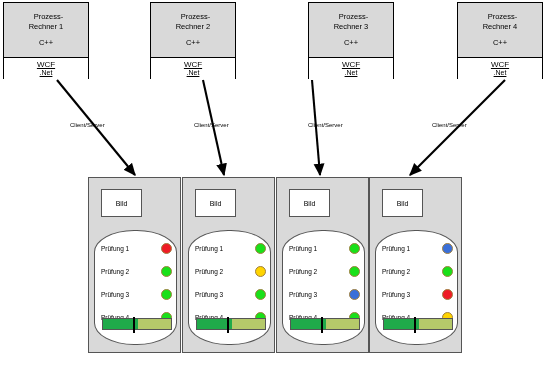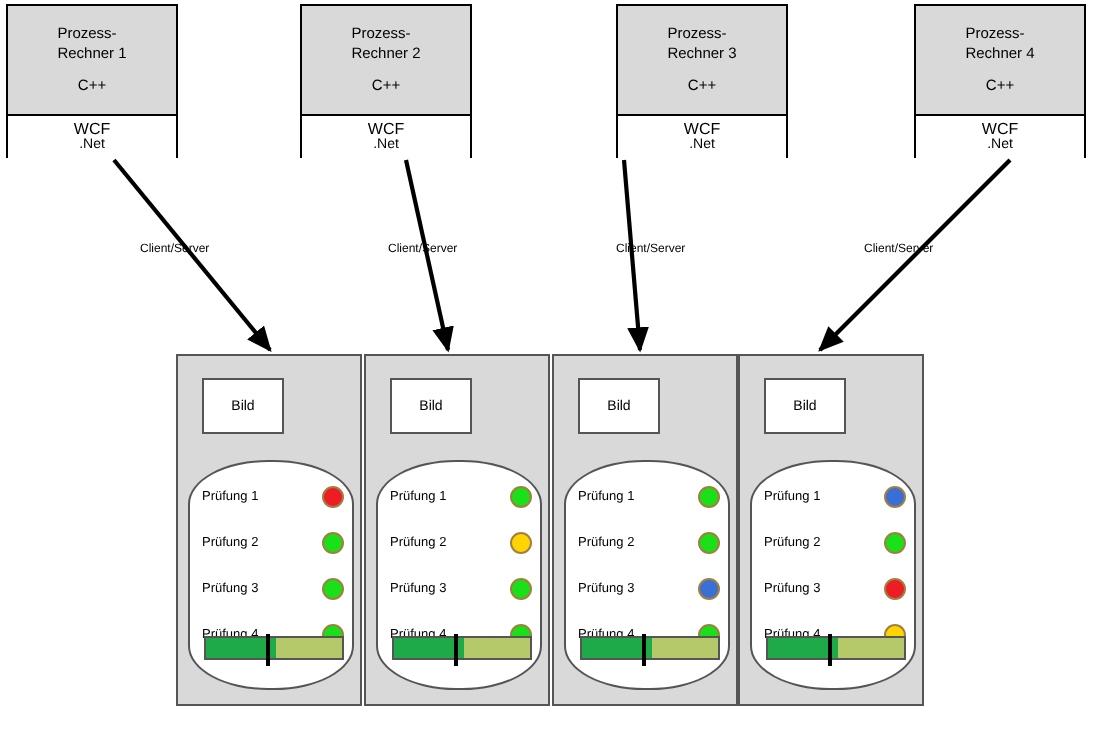--- a/index.html
+++ b/index.html
@@ -33,36 +33,37 @@
     box-sizing: border-box;
     display: flex;
     flex-direction: column;
     align-items: center;
     justify-content: center;
     line-height: 1.25;
   }
   .proc-title {
     font-size: 7.5px;
     color: #000000;
-    text-align: left;
+    text-align: right;
     white-space: pre-line;
   }
   .proc-lang {
     font-size: 7.5px;
     color: #000000;
     margin-top: 7px;
   }
   .proc-bottom {
     height: 21px;
     background: #ffffff;
     display: flex;
     flex-direction: column;
     align-items: center;
     justify-content: center;
     line-height: 1.15;
+    text-decoration: underline;
   }
   .proc-wcf { font-size: 8px; color: #000000; }
   .proc-net { font-size: 7px; color: #000000; }
 
   
   #arrows {
     position: absolute;
     left: 0; top: 0;
     width: 550px; height: 374px;
     pointer-events: none;

